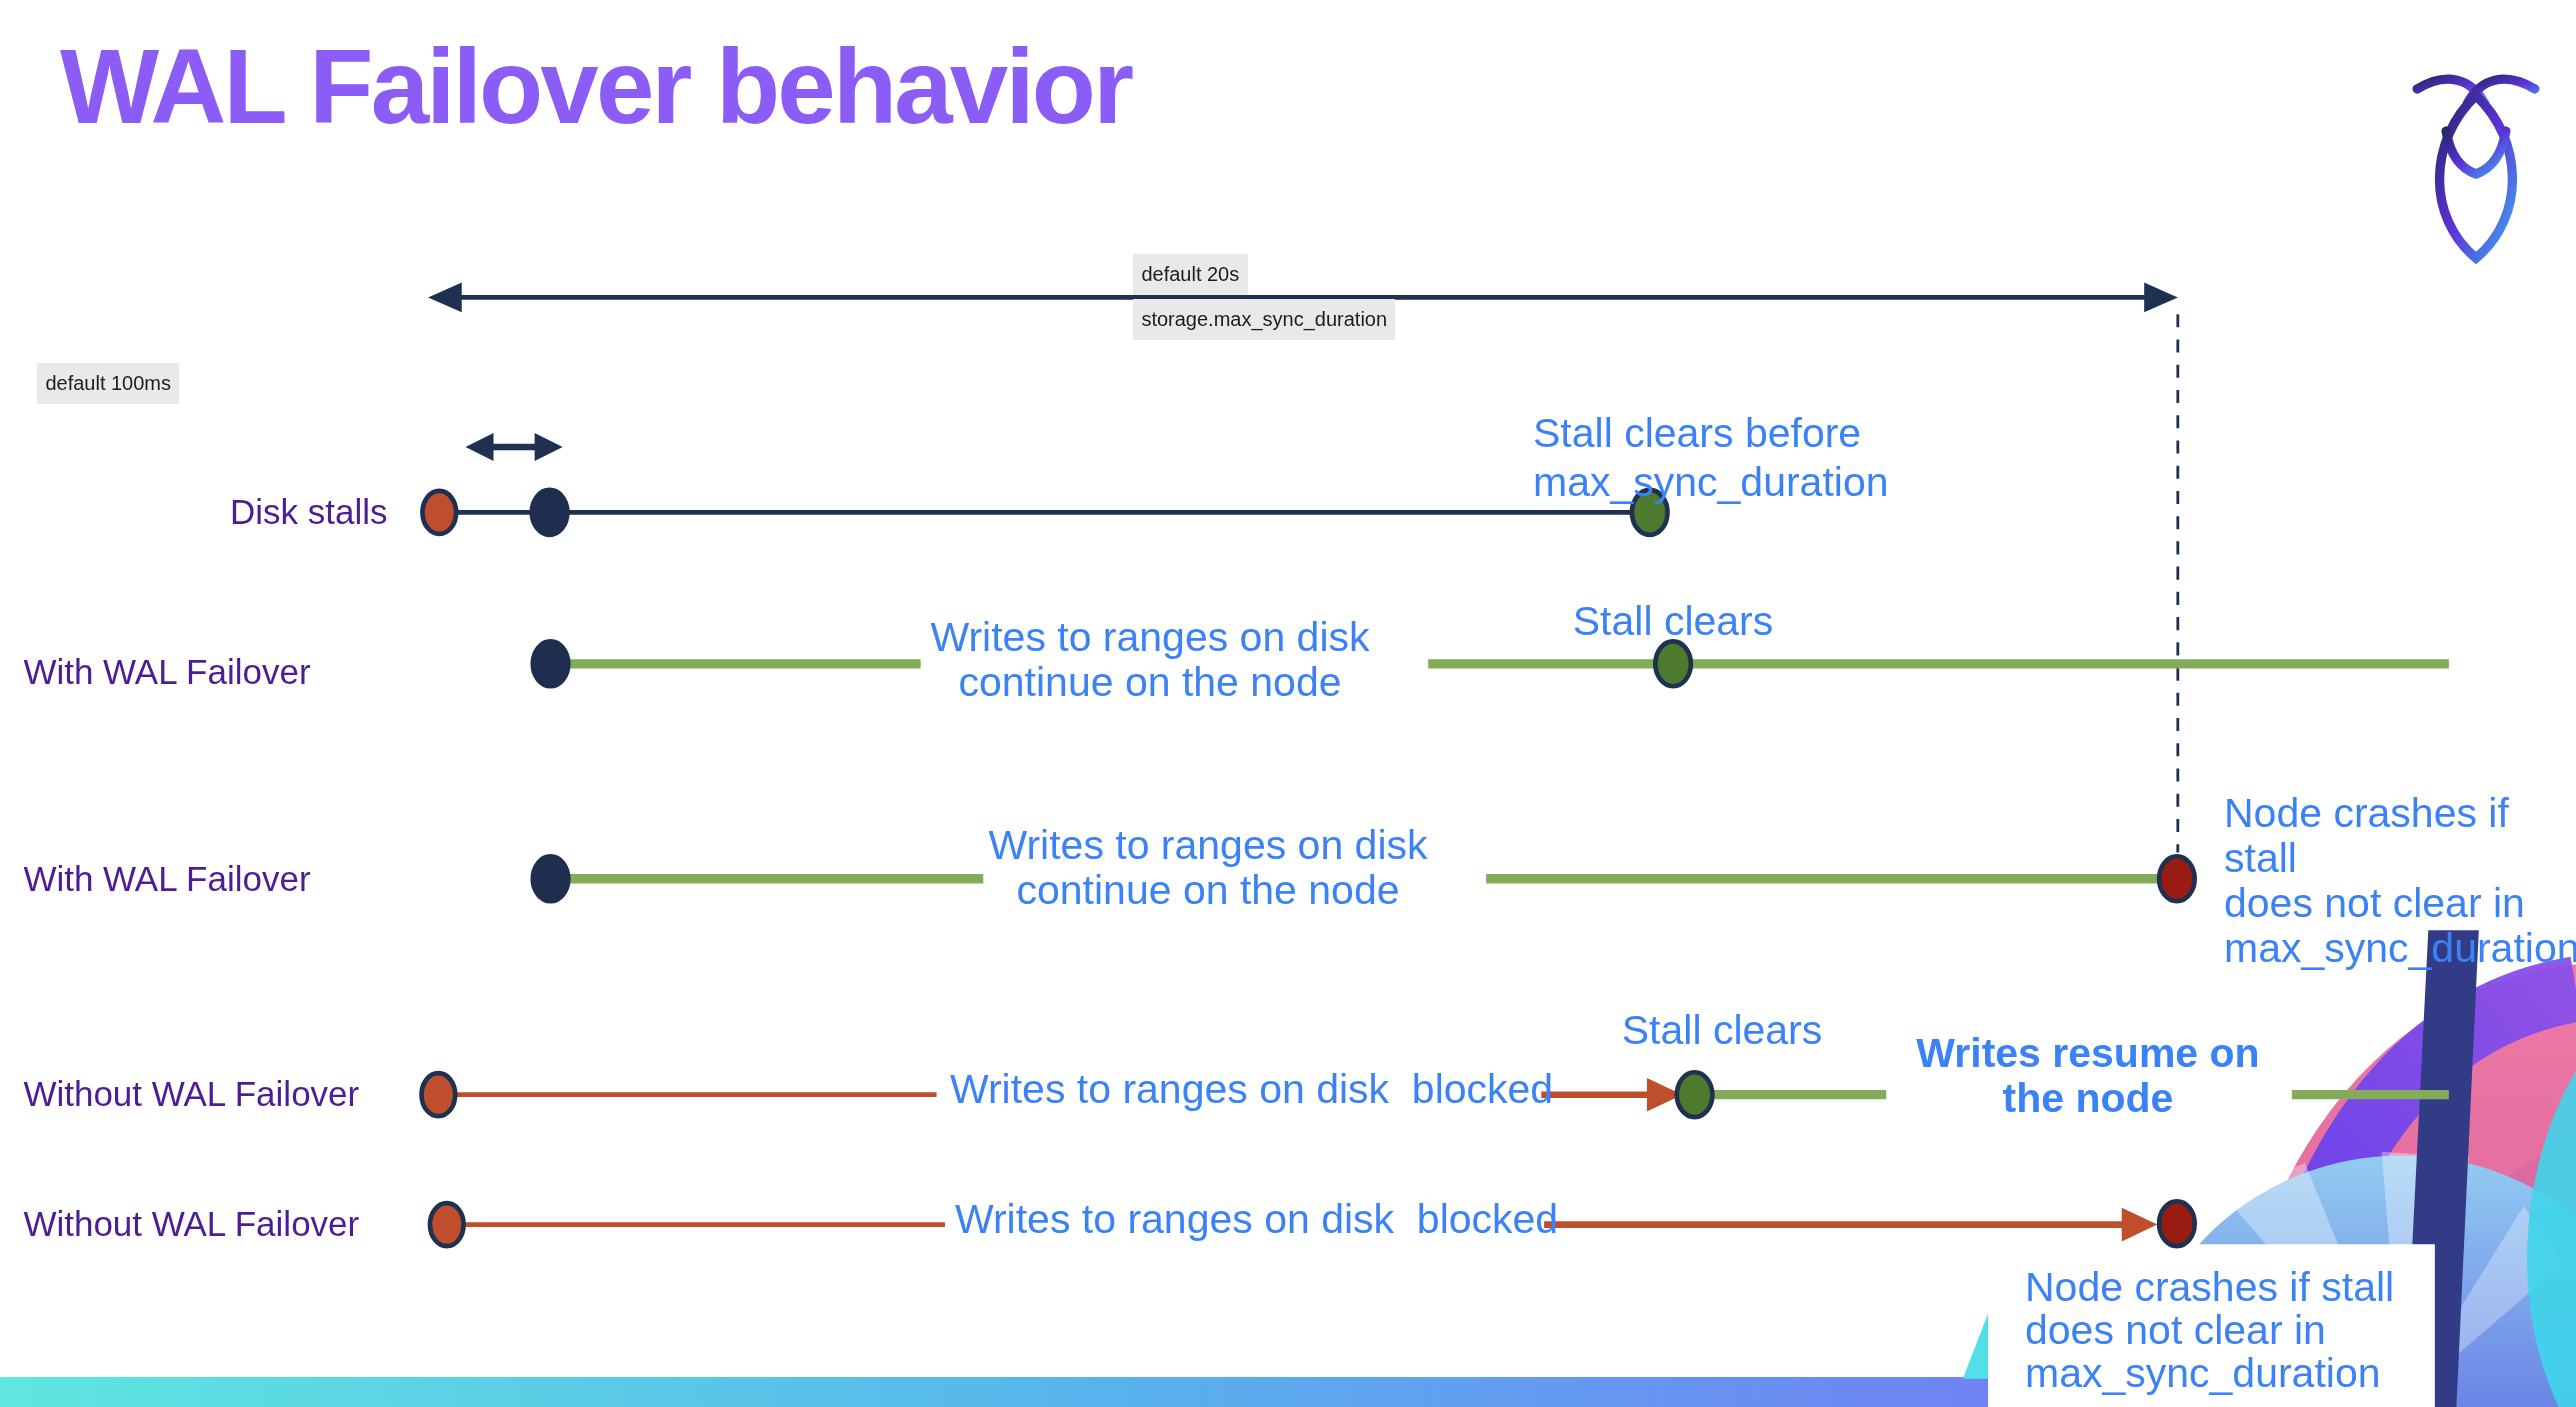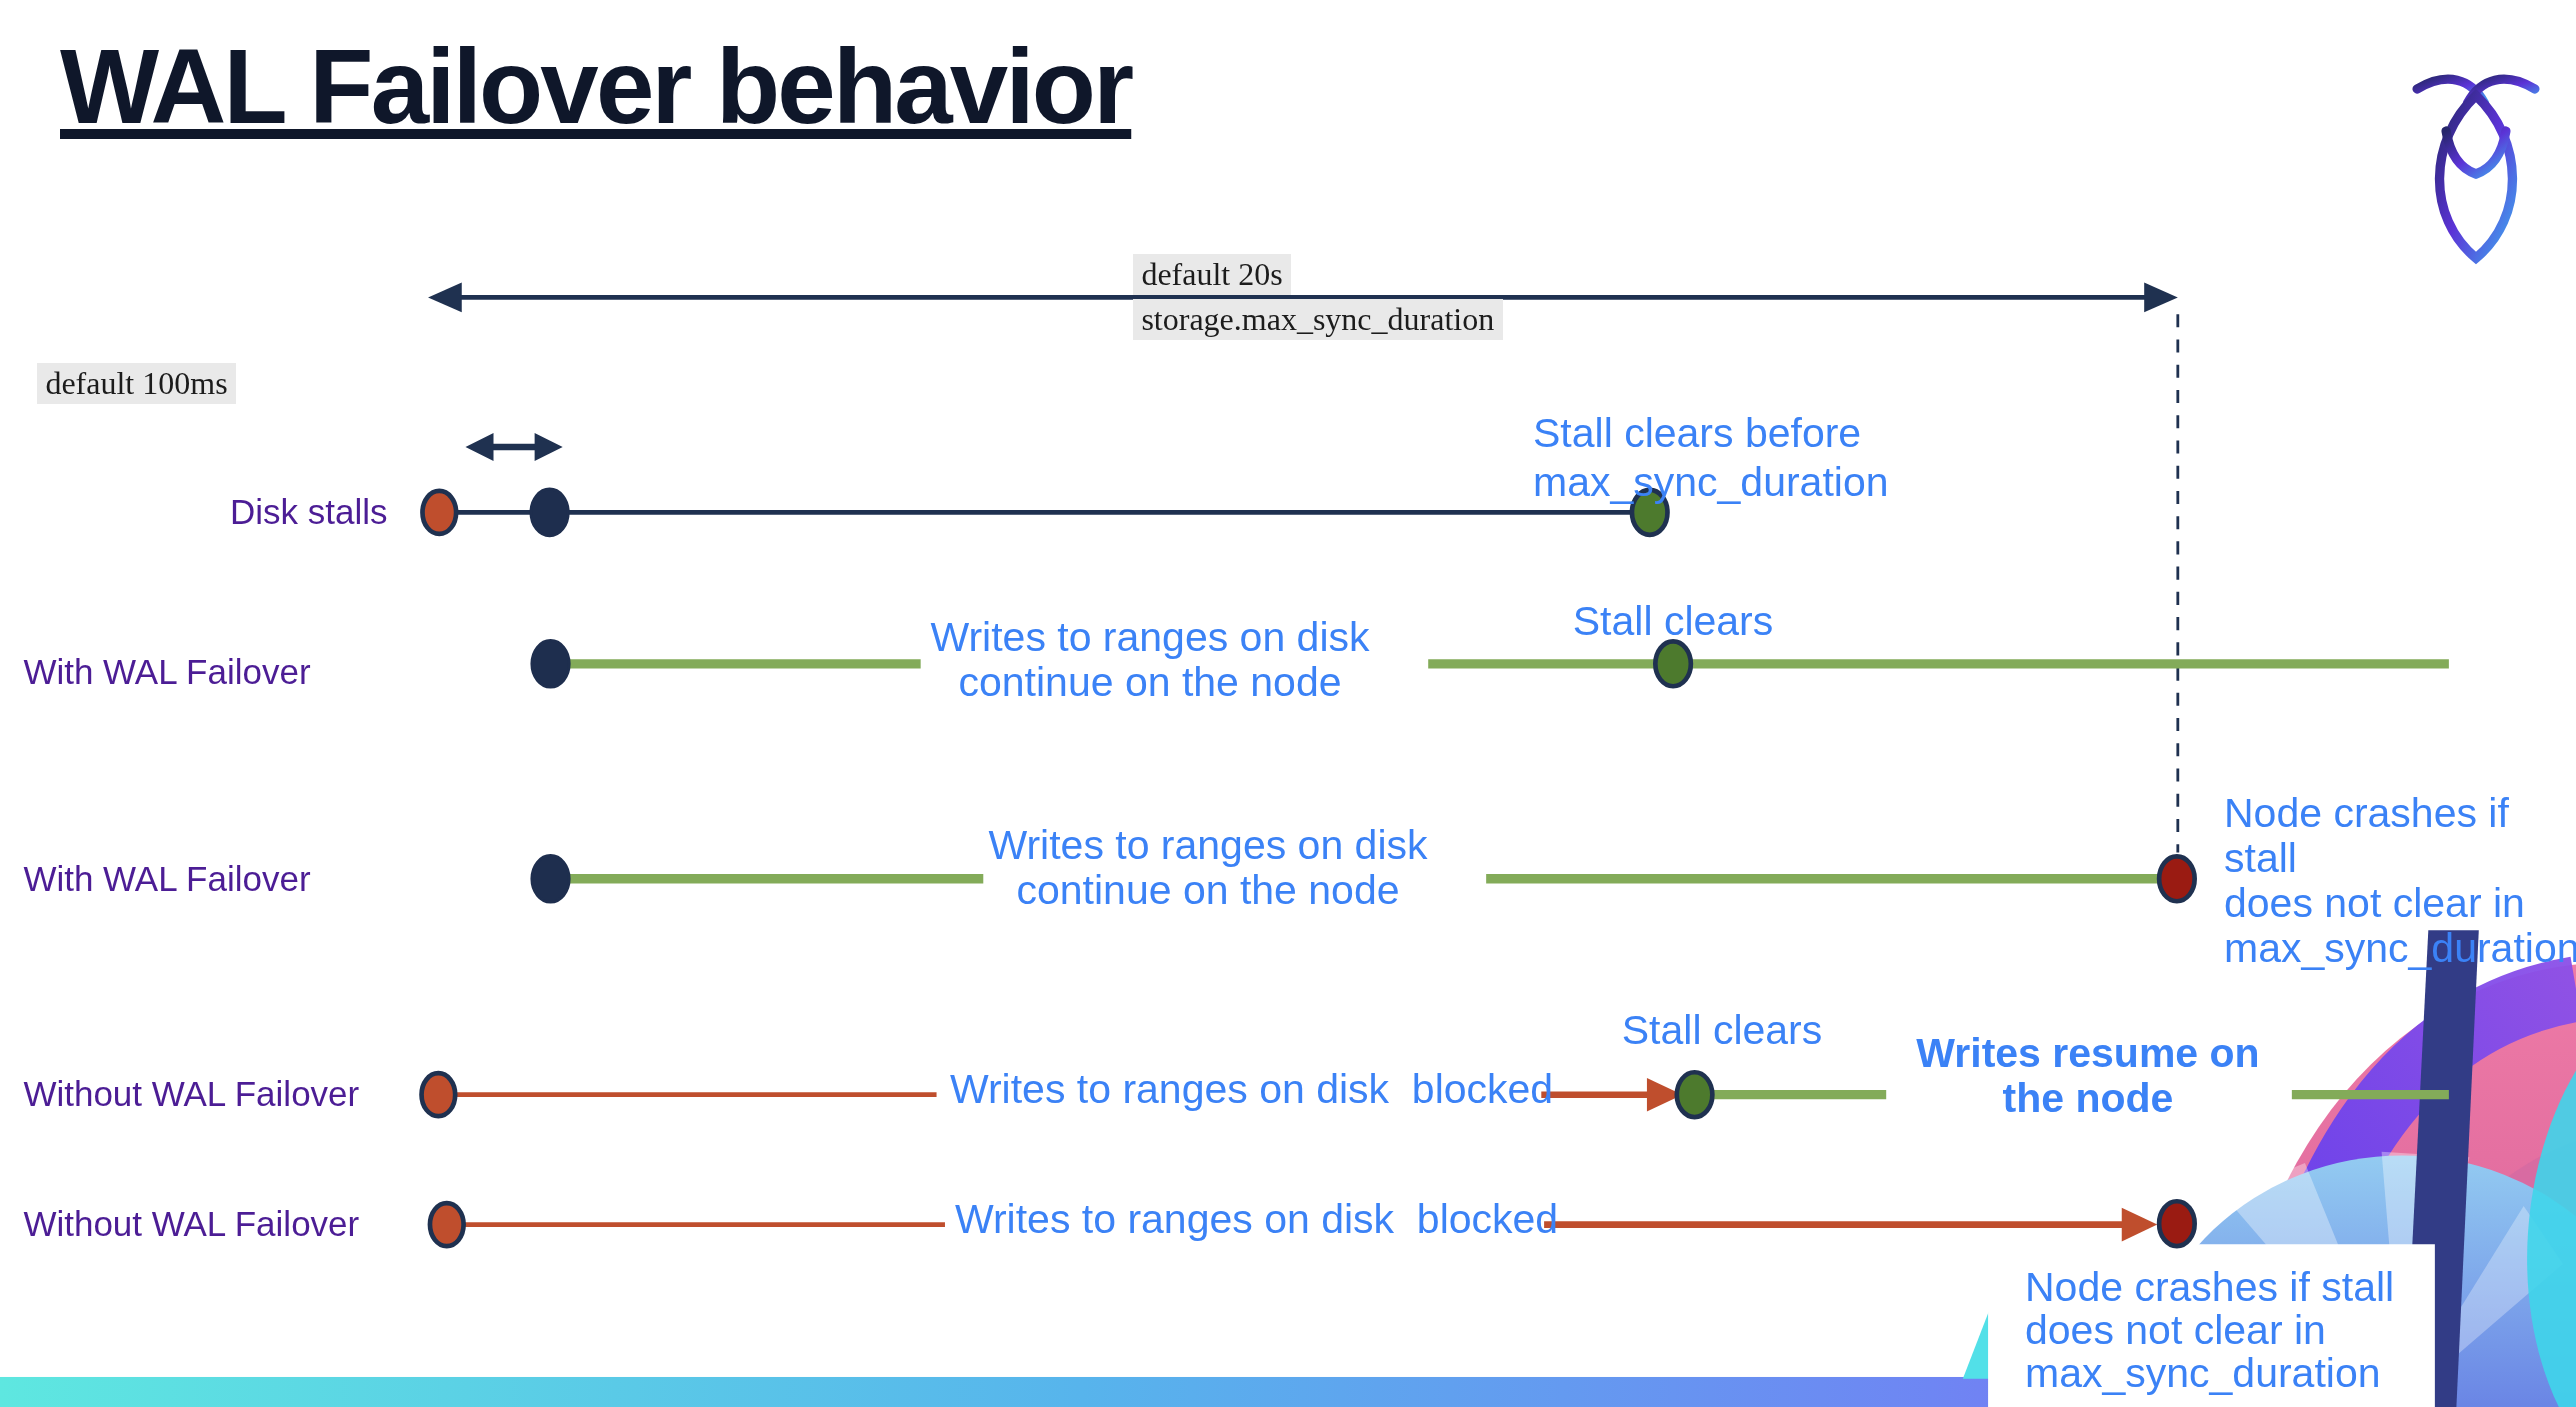--- a/index.html
+++ b/index.html
@@ -1,21 +1,21 @@
 <!DOCTYPE html>
 <html style="font-size:15px"><head>
 <meta charset="utf-8">
 <style>
   html,body{margin:0;padding:0;background:#ffffff;}
   #page{position:relative;width:2576px;height:1408px;background:#ffffff;overflow:hidden;
         font-family:"Liberation Sans",sans-serif;color:#141414;}
   #diagram-svg{position:absolute;left:0;top:0;width:2576px;height:1408px;}
   .abs{position:absolute;}
-  .title{font-size:105px;font-weight:bold;letter-spacing:-2.8px;color:#0f172a;line-height:122px;text-decoration:underline;}
-  .chip{font-family:Liberation Serif, serif;font-size:32px;line-height:41px;
+  .title{font-size:105px;font-weight:bold;letter-spacing:-2.8px;color:#8b5cf6;line-height:122px;}
+  .chip{font-family:Liberation Sans, sans-serif;font-size:20px;line-height:41px;
         background:#e9e9e9;padding:0 8.4px;color:#1c1c1c;white-space:pre;}
   .rowlabel{font-size:35px;line-height:52px;color:#4c1d95;white-space:pre;}
   .note{font-size:41px;line-height:45px;color:#3b82f6;white-space:pre-wrap;}
   .center{transform:translateX(-50%);text-align:center;}
 </style>
 </head>
 <body>
 
 <div id="page">
 

